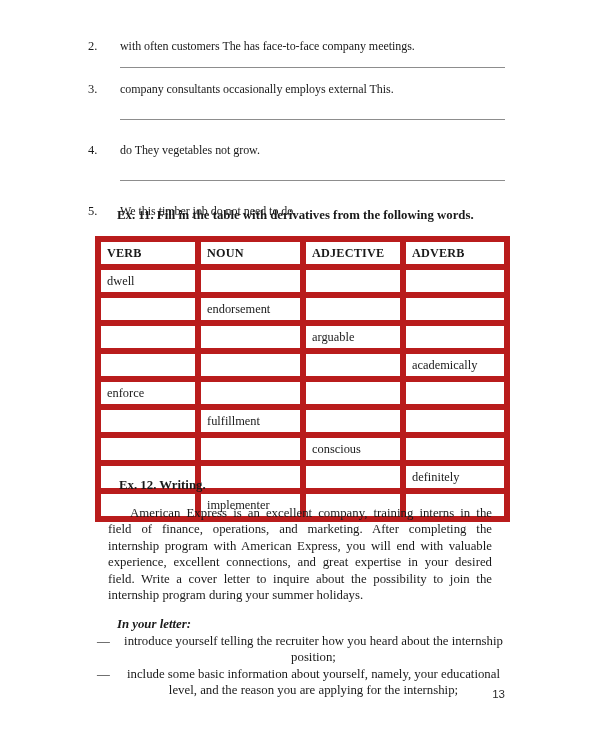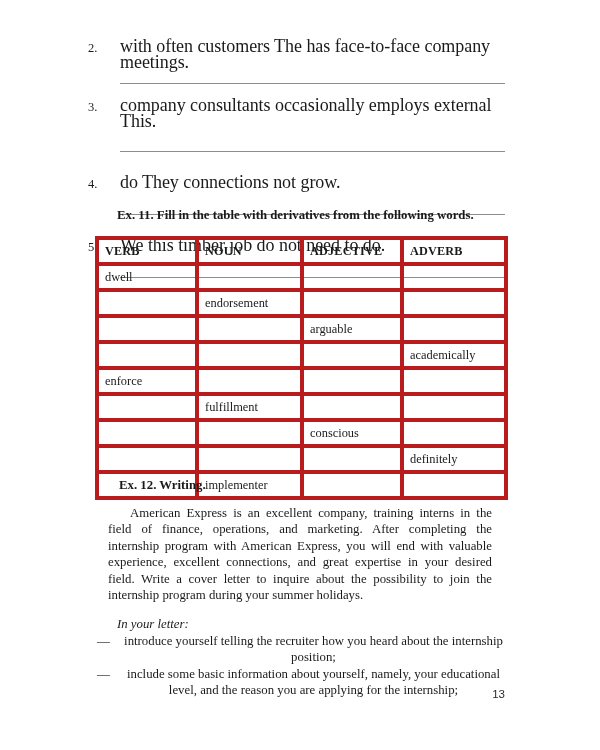--- a/index.html
+++ b/index.html
@@ -39,21 +39,21 @@
     display: flex;
     align-items: baseline;
   }
   .sentence-num {
     width: 32px;
     flex: 0 0 32px;
     font-size: 12.5px;
     line-height: 16px;
   }
   .sentence-text {
-    font-size: 18px;
+    font-size: 12px;
     line-height: 16px;
     letter-spacing: -0.05px;
   }
   .answer-line {
     height: 1px;
     background: #8d8d8d;
     margin-left: 32px;
     width: 385px;
   }
   .gap-a { height: 13px; }
@@ -72,21 +72,21 @@
   
   .deriv-table {
     position: absolute;
     left: 95px;
     top: 236px;
     width: 409px;
     border-collapse: collapse;
     table-layout: fixed;
   }
   .deriv-table td, .deriv-table th {
-    border: 4px solid #b91c1c;
+    border: 6px solid #b91c1c;
     height: 22px;
     padding: 0 0 0 6px;
     font-size: 12.4px;
     line-height: 20px;
     text-align: left;
     vertical-align: middle;
     font-weight: normal;
   }
   .deriv-table th {
     font-weight: bold;
@@ -106,21 +106,21 @@
     width: 410px;
   }
   .writing-para {
     font-size: 12.8px;
     line-height: 16.4px;
     text-align: justify;
     text-indent: 22px;
     margin: 13px;
   }
   .in-your-letter {
-    font-weight: normal;
+    font-weight: bold;
     font-style: italic;
     font-size: 12.8px;
     line-height: 16.4px;
     margin: 0;
     padding-left: 22px;
   }
   .bullet-row {
     display: flex;
     align-items: flex-start;
     font-size: 12.8px;
@@ -171,21 +171,21 @@
         <span class="sentence-text">company consultants occasionally employs external This.</span>
       </div>
       <div class="gap-b"></div>
       <div class="answer-line"></div>
     </div>
 
     <div class="sentence-item">
       <div class="gap-b"></div>
       <div class="sentence-row">
         <span class="sentence-num">4.</span>
-        <span class="sentence-text">do They connections not grow.</span>
+        <span class="sentence-text">do They vegetables not grow.</span>
       </div>
       <div class="gap-b"></div>
       <div class="answer-line"></div>
     </div>
 
     <div class="sentence-item">
       <div class="gap-b"></div>
       <div class="sentence-row">
         <span class="sentence-num">5.</span>
         <span class="sentence-text">We this timber job do not need to do.</span>

